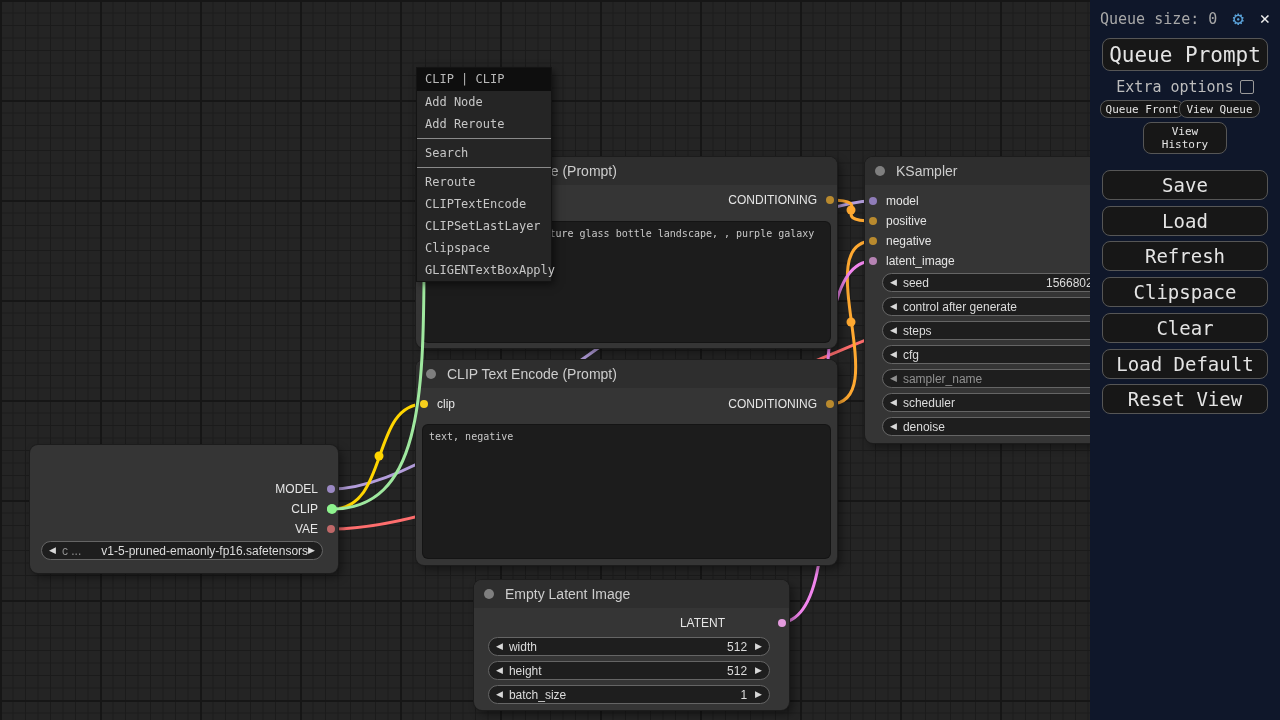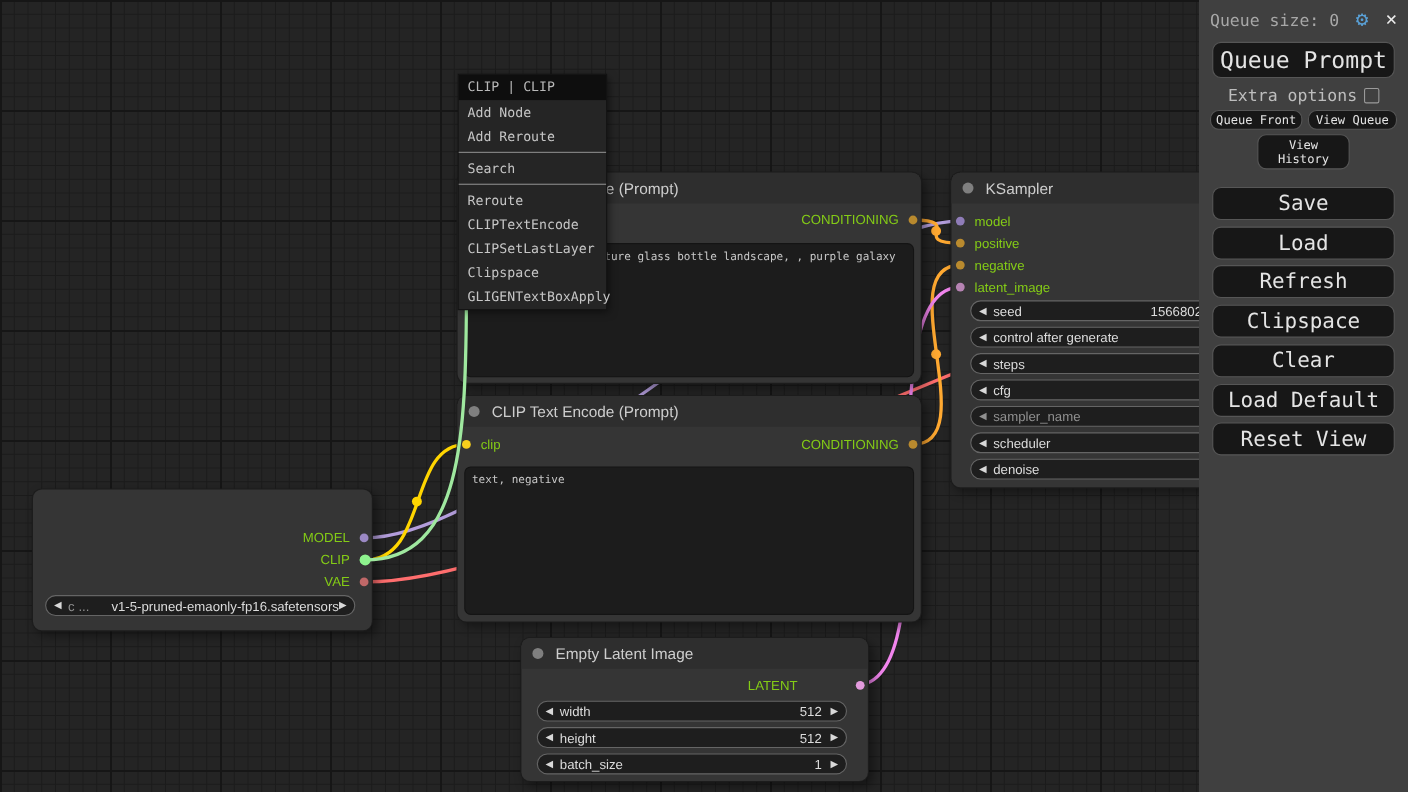--- a/index.html
+++ b/index.html
@@ -18,21 +18,21 @@
   svg.links{position:absolute;left:0;top:0;z-index:1;pointer-events:none;}
   svg.links.front{z-index:3;}
 
   
   .node{position:absolute;z-index:2;background:#353535;border-radius:8px;
         box-shadow:0 0 0 1px #1c1c1c,4px 4px 10px rgba(0,0,0,.45);}
   .ntitle{position:absolute;left:0;top:0;right:0;height:28px;background:#2e2e2e;
           border-radius:8px 8px 0 0;display:flex;align-items:center;}
   .ndot{width:10px;height:10px;border-radius:50%;background:#7f7f7f;margin-left:10px;}
   .ntext{margin-left:11px;font-size:14px;color:#cdcdcd;white-space:nowrap;}
-  .slot{position:absolute;height:16px;display:flex;align-items:center;font-size:12px;color:#84cc16;}
+  .slot{position:absolute;height:16px;display:flex;align-items:center;font-size:12px;color:#e5e5e5;}
   .slot .pdot{width:8px;height:8px;border-radius:50%;flex:0 0 auto;}
   .slot.in{left:4px;}
   .slot.in .plabel{margin-left:9px;}
   .slot.out{right:3px;justify-content:flex-end;}
   .slot.out .plabel{margin-right:9px;}
   .widget{position:absolute;height:19px;background:#1e1e1e;border:1px solid #656565;
           border-radius:10px;display:flex;align-items:center;box-sizing:border-box;
           font-size:12px;color:#dcdcdc;overflow:hidden;}
   .warr{font-size:9px;color:#d8d8d8;line-height:1;flex:0 0 auto;}
   .warr.l{margin-left:7px;}
@@ -50,33 +50,33 @@
   
   #ctxmenu{position:absolute;z-index:4;width:134px;background:#252525;
            box-shadow:0 0 0 1px #141414,3px 3px 8px rgba(0,0,0,.6);
            font-family:"DejaVu Sans Mono",monospace;font-size:12px;color:#c6c6c6;}
   #ctxmenu .mtitle{background:#0e0e0e;color:#b9b9b9;padding:5px 8px;height:13px;line-height:13px;}
   #ctxmenu .mitem{padding:4px 8px;height:14px;line-height:14px;white-space:nowrap;}
   #ctxmenu .msep{height:1px;background:#8a8a8a;margin:3px 0;}
 
   
   #sidebar{position:absolute;left:1090px;top:0;width:190px;height:720px;z-index:5;
-           background:#404040;font-family:"DejaVu Sans Mono",monospace;color:#d6d6d6;}
+           background:#0f172a;font-family:"DejaVu Sans Mono",monospace;color:#d6d6d6;}
   #qrow{position:absolute;left:10px;top:10px;width:172px;height:22px;font-size:15px;color:#a8a8a8;}
   #gear{position:absolute;right:28px;top:-3px;font-size:19px;color:#59a0d6;cursor:pointer;}
   #closex{position:absolute;right:2px;top:-2px;font-size:17px;color:#ededed;font-weight:bold;cursor:pointer;}
   .sbtn{position:absolute;background:#171717;border:1px solid #565656;border-radius:8px;
         color:#e4e4e4;display:flex;align-items:center;justify-content:center;
         box-sizing:border-box;cursor:pointer;text-align:center;}
   #qprompt{left:12px;width:166px;top:38px;height:33px;font-size:21px;}
   #extras{position:absolute;left:0;top:79px;width:190px;height:16px;display:flex;
           align-items:center;justify-content:center;font-size:15px;color:#bdbdbd;}
   #extras .cbx{width:12px;height:12px;border:1.5px solid #9a9a9a;border-radius:2px;margin-left:6px;}
   #qfront{left:10px;top:100px;width:84px;height:18px;font-size:11px;}
-  #vqueue{left:99px;top:100px;width:81px;height:18px;font-size:11px;}
+  #vqueue{left:89px;top:100px;width:81px;height:18px;font-size:11px;}
   #vhist{left:53px;top:122px;width:84px;height:32px;font-size:11px;line-height:13px;
          padding:0 16px;}
   .action{left:12px;width:166px;height:30px;font-size:19px;}
 </style>
 </head>
 <body>
 
 <div id="app">
   <div id="canvas">
     <svg class="links back" id="svg-back" width="1090" height="720">

